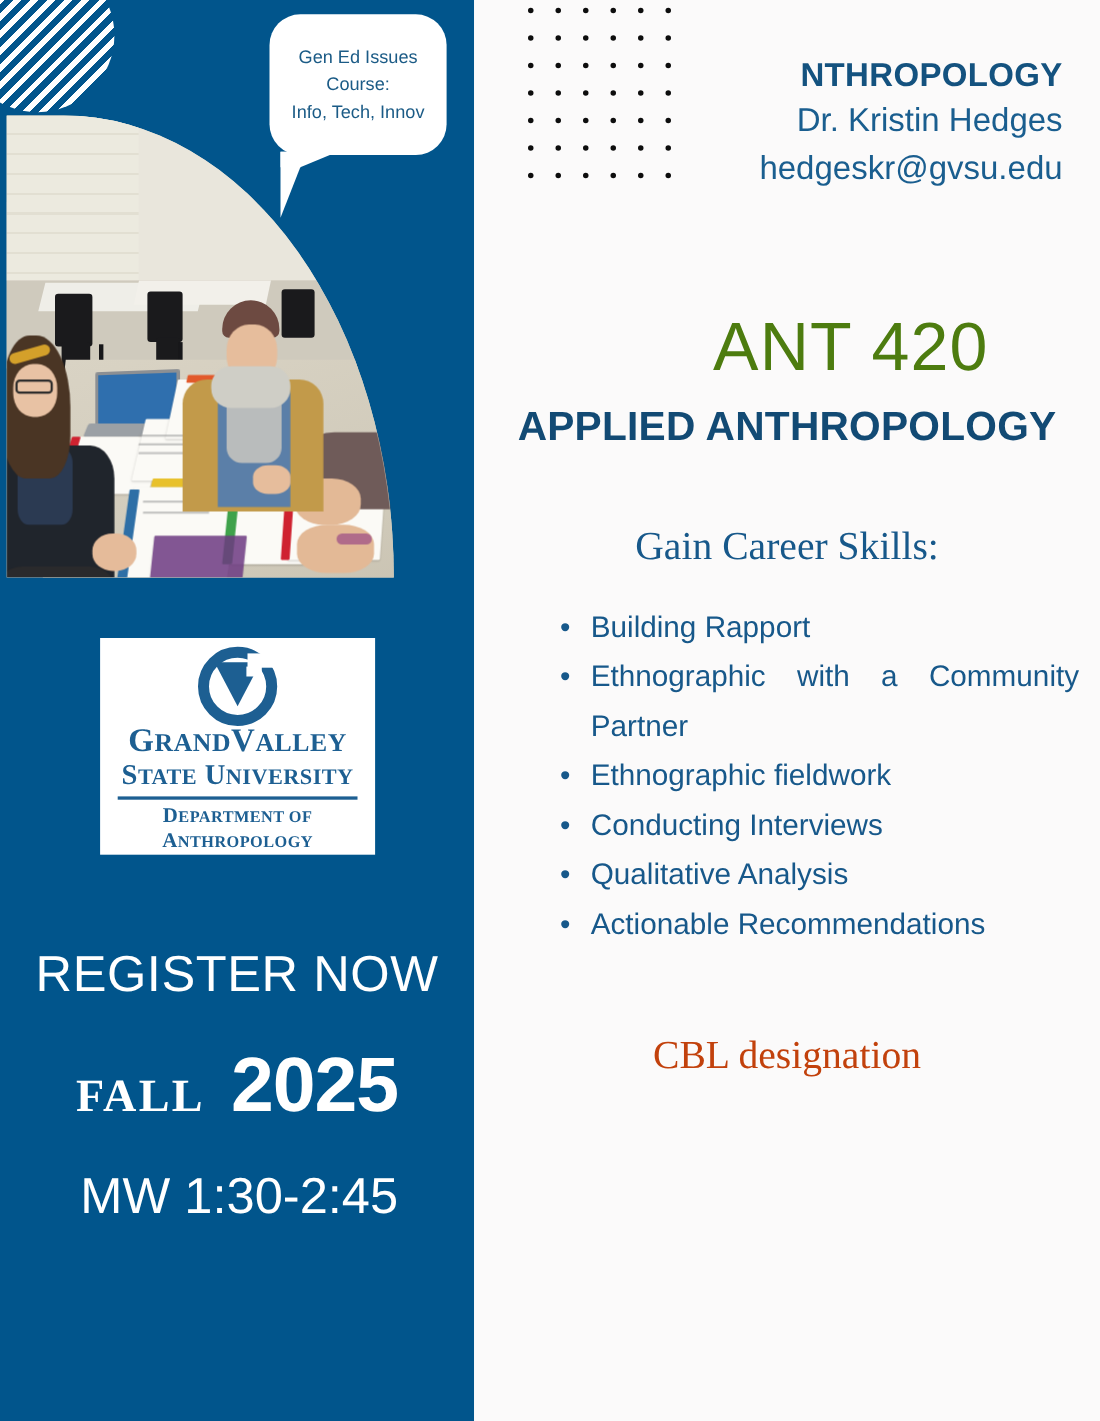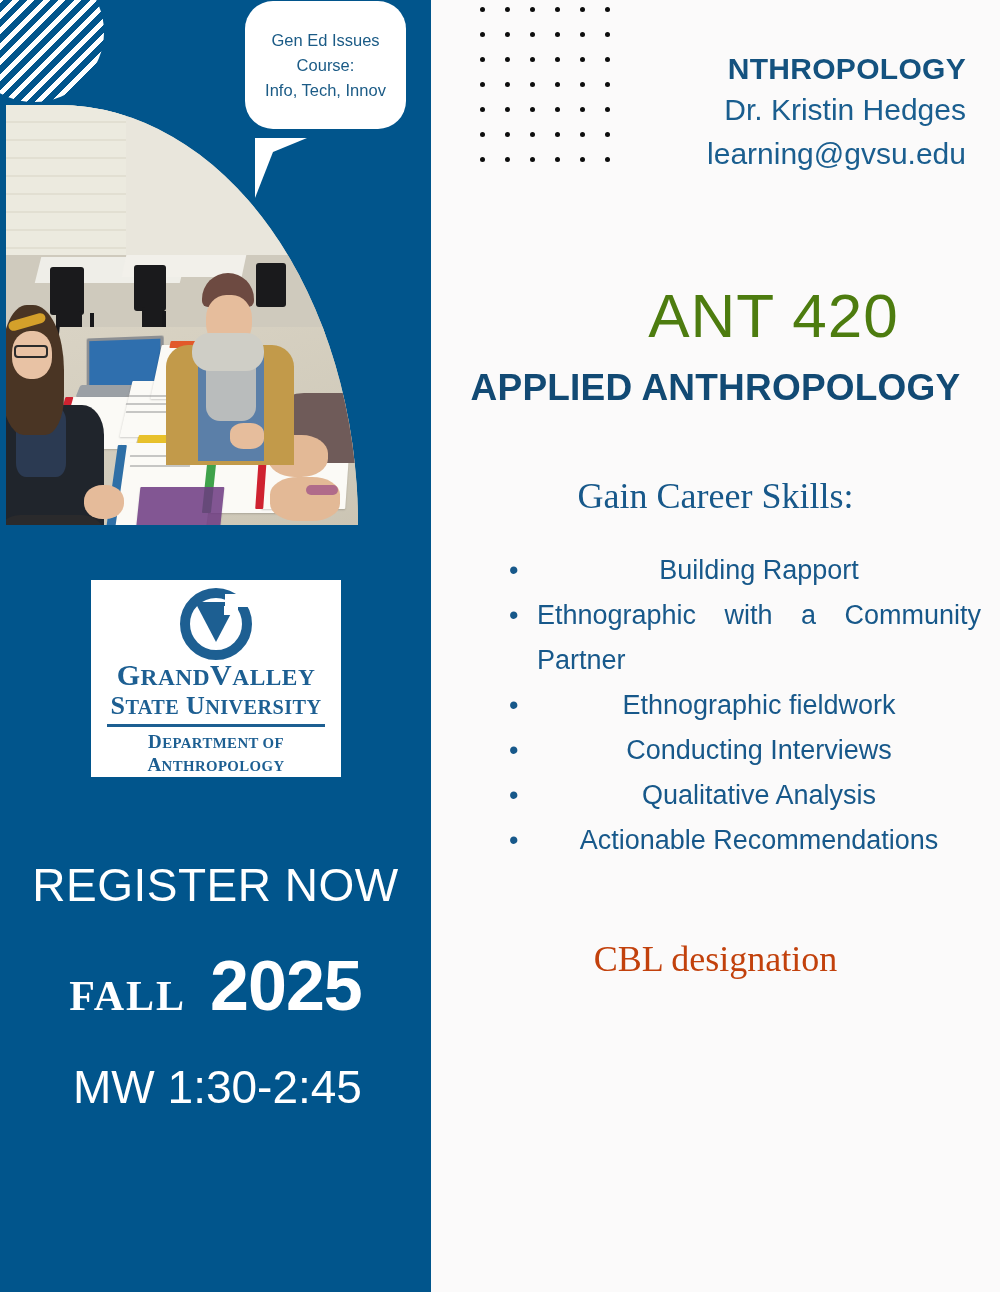--- a/index.html
+++ b/index.html
@@ -78,21 +78,21 @@
   .ph-person-r-hand2{position:absolute;left:264px;top:372px;width:70px;height:44px;background:#e3b996;border-radius:40%;}
   .ph-brac{position:absolute;left:300px;top:380px;width:32px;height:10px;background:#b06b8a;border-radius:6px;}
   .ph-card-r{position:absolute;left:232px;top:282px;width:34px;height:46px;background:#9d8f6a;border-radius:2px;transform:rotate(8deg);}
   .ph-doc{position:absolute;background:#fbfaf6;border-radius:1px;box-shadow:0 1px 2px rgba(0,0,0,.18);}
   .ph-tab{position:absolute;border-radius:1px;}
   .ph-line{position:absolute;background:#9a9a9a;height:2px;opacity:.55;}
   .ph-leg{position:absolute;background:#17171a;}
 
   
   .bubble{
-    position:absolute;left:245px;top:1px;
+    position:absolute;left:245px;top:13px;
     width:161px;height:128px;
     background:#ffffff;border-radius:28px;
     display:flex;flex-direction:column;align-items:center;justify-content:center;
     z-index:6;
   }
   .bubble-line{
     color:#1b5b86;font-size:16.5px;line-height:25px;
     font-family:"Liberation Sans", sans-serif;text-align:center;
     white-space:nowrap;
   }
@@ -242,21 +242,21 @@
   }
   .skills-list li{
     position:relative;
     color:#17588a;font-size:27px;line-height:45px;
     padding-left:36px;text-align:justify;
   }
   .skills-list li::before{
     content:"•";position:absolute;left:8px;top:0;
     font-size:27px;color:#17588a;
   }
-  .skills-list li.nojust{text-align:center;}
+  .skills-list li.nojust{text-align:left;}
 
   .cbl-heading{
     position:absolute;left:0;top:938px;width:569px;
     text-align:center;color:#c2410c;
     font-family:"Liberation Serif", serif;
     font-size:36px;line-height:42px;
   }
   .cbl-body{
     position:absolute;left:18px;top:1000px;width:533px;
     text-align:center;color:#17588a;
@@ -414,21 +414,21 @@
         <div class="dot" style="left: 25px; top: 150px; width: 5px; height: 5px;"></div>
         <div class="dot" style="left: 50px; top: 150px; width: 5px; height: 5px;"></div>
         <div class="dot" style="left: 75px; top: 150px; width: 5px; height: 5px;"></div>
         <div class="dot" style="left: 100px; top: 150px; width: 5px; height: 5px;"></div>
         <div class="dot" style="left: 125px; top: 150px; width: 5px; height: 5px;"></div>
       </div>
 
     <div class="instructor-block">
       <div class="instructor-label">NTHROPOLOGY</div>
       <div class="instructor-name">Dr. Kristin Hedges</div>
-      <div class="instructor-email">learning@gvsu.edu</div>
+      <div class="instructor-email">hedgeskr@gvsu.edu</div>
     </div>
 
     <div class="course-code">ANT 420</div>
     <div class="course-title">APPLIED ANTHROPOLOGY</div>
 
     <div class="skills-heading">Gain Career Skills:</div>
 
     <ul class="skills-list" id="skills-list">
         <li class="nojust">Building Rapport</li>
         <li>Ethnographic with a Community Partner</li>

